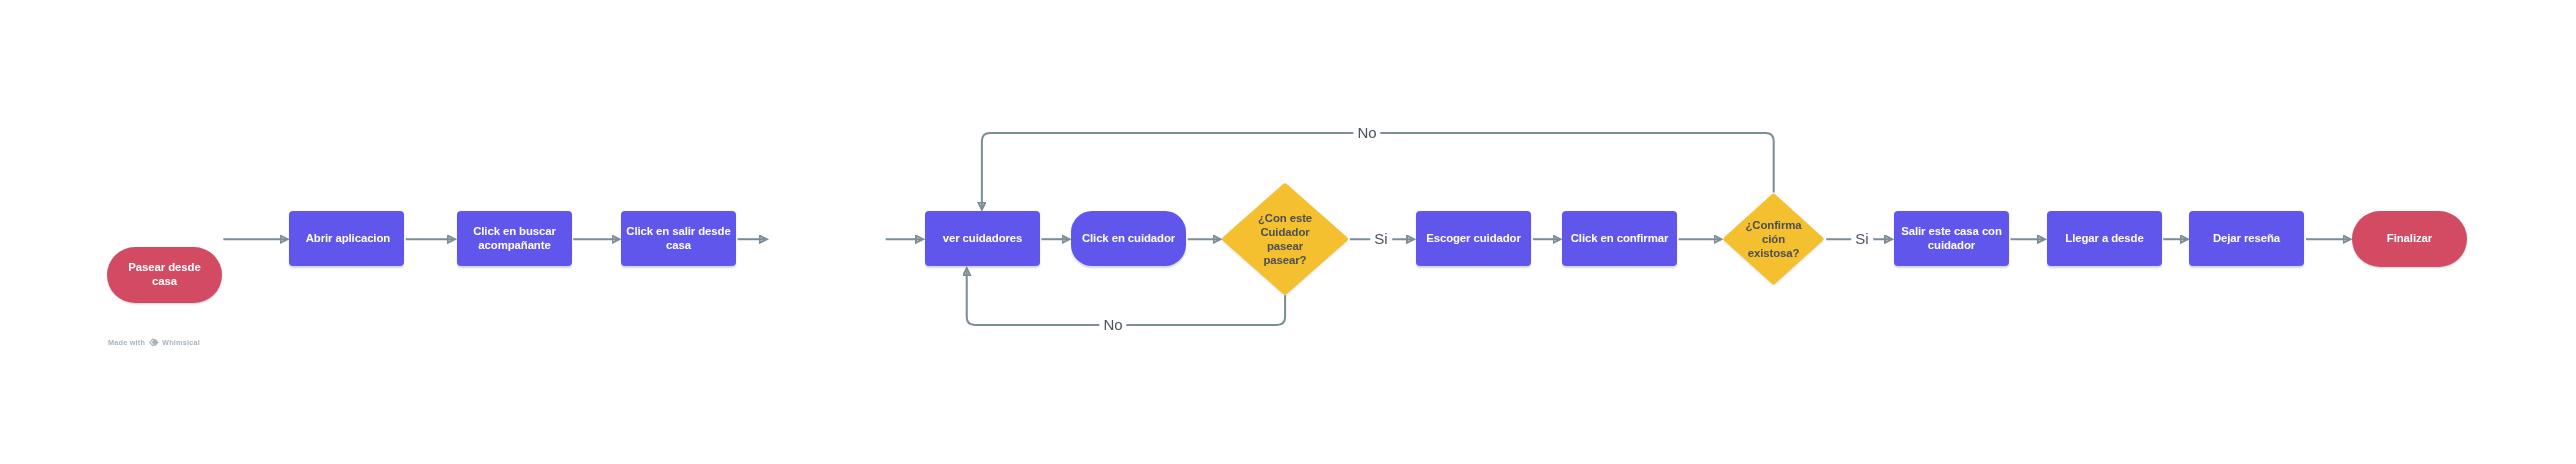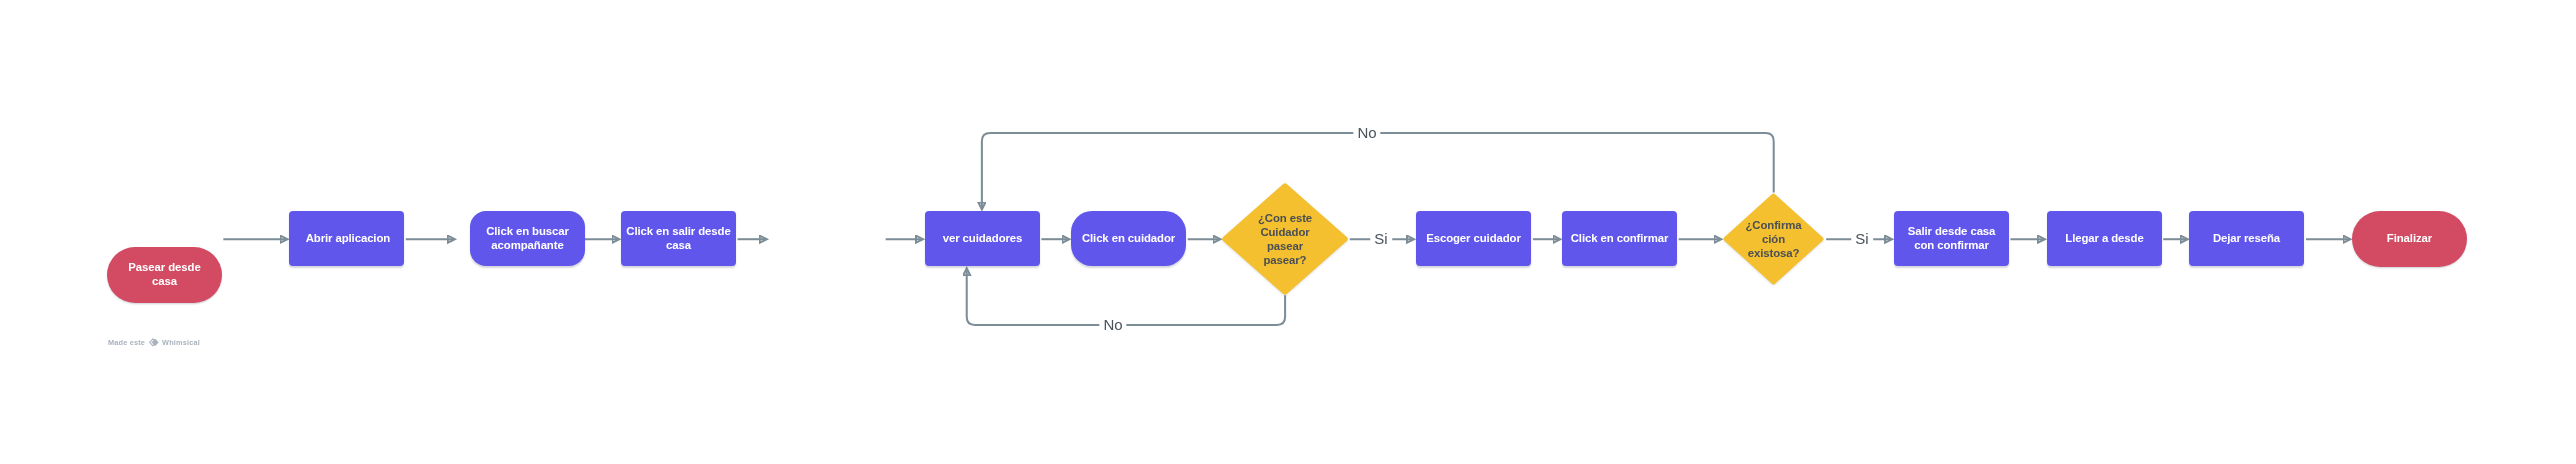--- a/index.html
+++ b/index.html
@@ -112,21 +112,21 @@
   </svg>
 
   <div class="node terminal" style="left:107px;top:211px;margin-top:36px;">
     <span>Pasear desde casa</span>
   </div>
 
   <div class="node process" style="left:289px;top:211px;padding-left:8px;">
     <span>Abrir aplicacion</span>
   </div>
 
-  <div class="node process" style="left:470px;top:211px;border-radius:16px;">
+  <div class="node process" style="left:457px;top:211px;">
     <span>Click en buscar acompañante</span>
   </div>
 
   <div class="node process" style="left:621px;top:211px;">
     <span>Click en salir desde casa</span>
   </div>
 
 
   <div class="node process" style="left:925px;top:211px;">
     <span>ver cuidadores</span>
@@ -161,42 +161,42 @@
       <polygon points="87,5 169,79 87,153 5,79" fill="#F5C02F" stroke="#F5C02F" stroke-width="8" stroke-linejoin="round"></polygon>
     </svg>
     <div class="diamond-text">
       <div>¿Confirma</div>
       <div>ción</div>
       <div>existosa?</div>
     </div>
   </div>
 
   <div class="node process" style="left:1894px;top:211px;">
-    <span>Salir desde casa con confirmar</span>
+    <span>Salir este casa con cuidador</span>
   </div>
 
   <div class="node process" style="left:2047px;top:211px;">
     <span>Llegar a desde</span>
   </div>
 
   <div class="node process" style="left:2189px;top:211px;">
     <span>Dejar reseña</span>
   </div>
 
   <div class="node terminal" style="left:2352px;top:211px;">
     <span>Finalizar</span>
   </div>
 
   <div class="edge-label" style="left:1381px;top:239px;">Si</div>
   <div class="edge-label" style="left:1862px;top:239px;">Si</div>
   <div class="edge-label" style="left:1113px;top:325px;">No</div>
   <div class="edge-label" style="left:1367px;top:133px;">No</div>
 
   <div class="watermark">
-    <span>Made este</span>
+    <span>Made with</span>
     <svg width="10" height="8.7" viewBox="0 0 22 18">
       <polygon points="8.5,1.5 15.5,9 8.5,16.5 1.5,9" fill="none" stroke="#A9B2BD" stroke-width="2.4" stroke-linejoin="round"></polygon>
       <polygon points="13.5,1.5 20.5,9 13.5,16.5 6.5,9" fill="#A9B2BD" stroke="#A9B2BD" stroke-width="1.5" stroke-linejoin="round"></polygon>
     </svg>
     <span>Whimsical</span>
   </div>
 
 </div>
 
 

